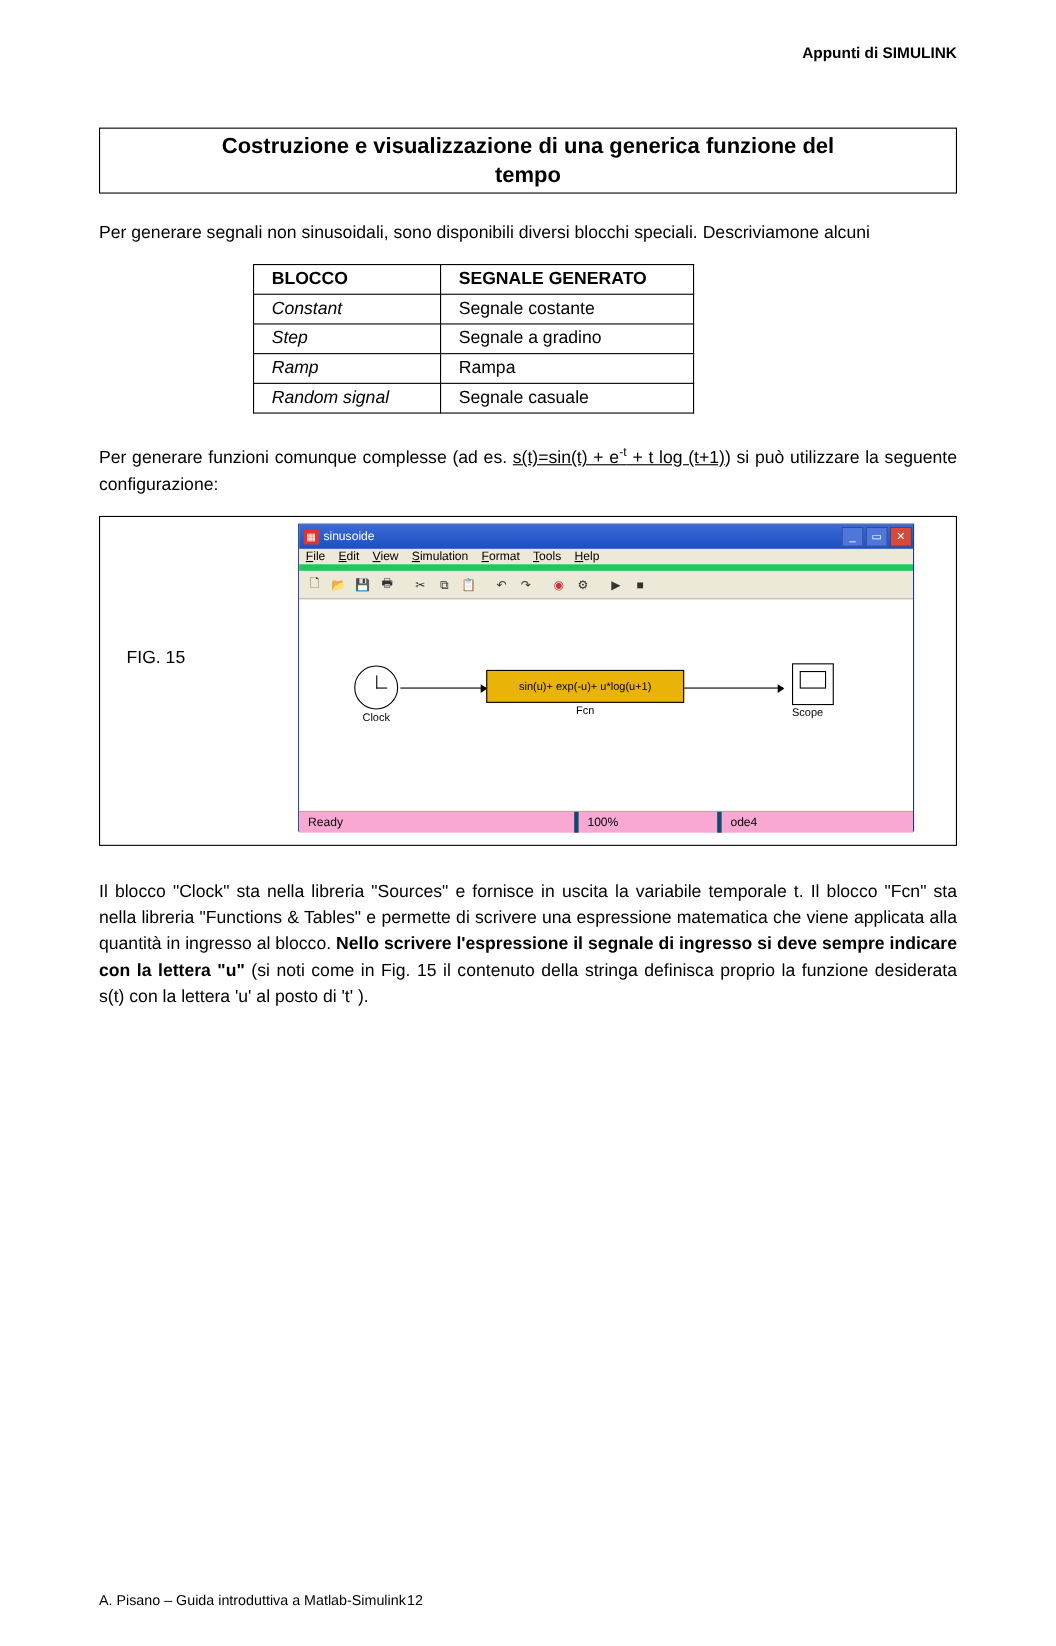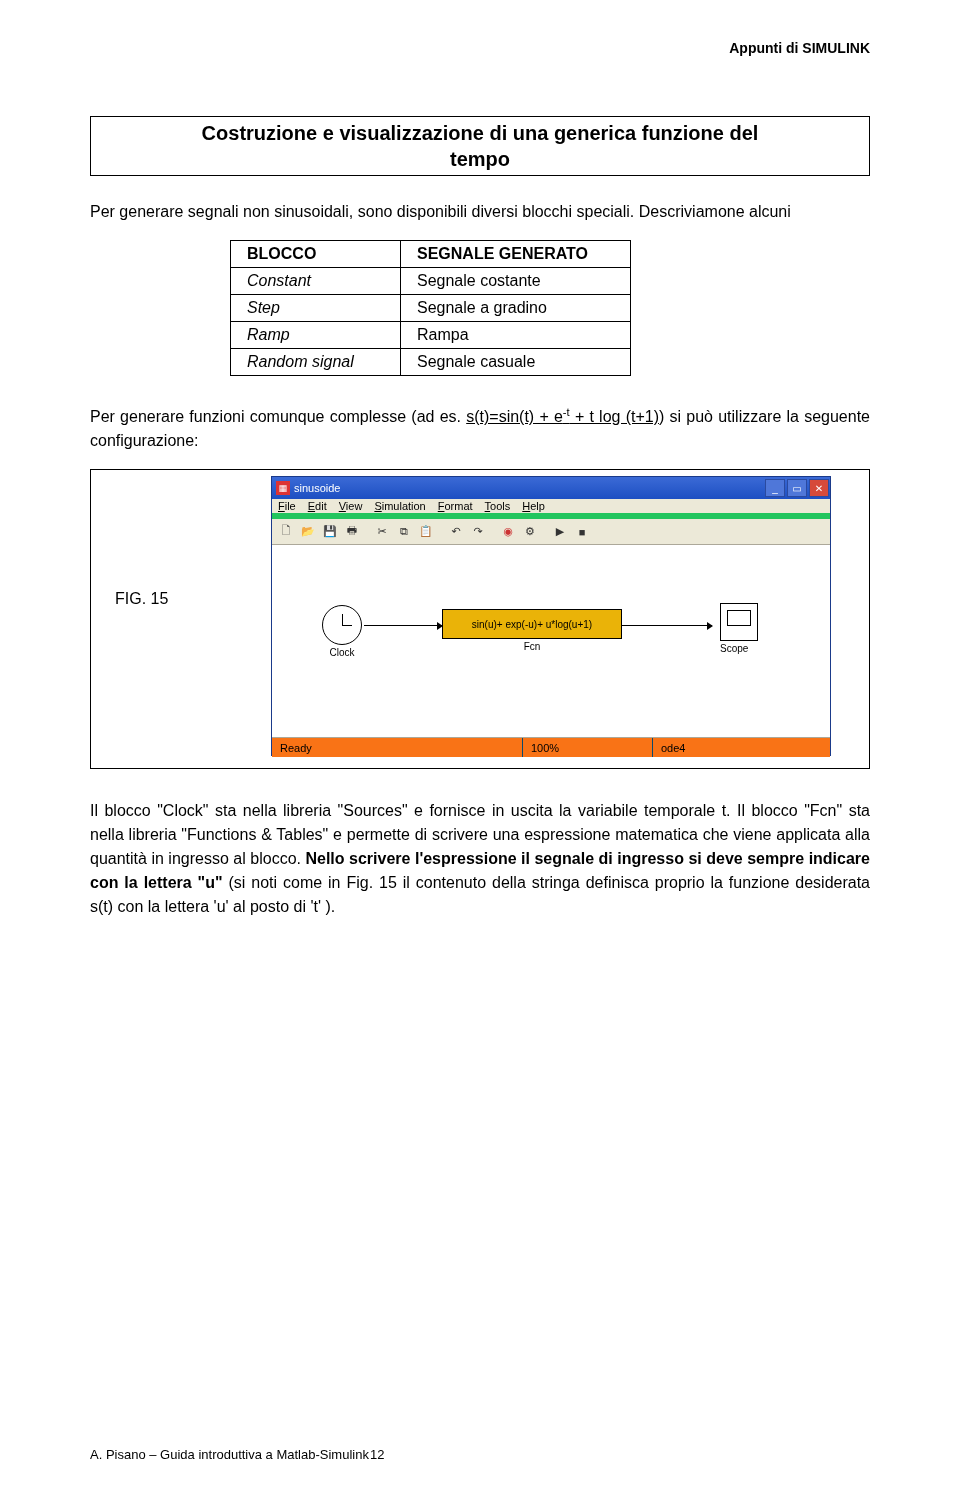--- a/index.html
+++ b/index.html
@@ -141,27 +141,27 @@
     color: #333;
   }
   .tb.sep { width: 6px; border: none; }
   .canvas {
     background: #fff;
     height: 192px;
     position: relative;
   }
   .statusbar {
     height: 20px;
-    background: #f97316;
+    background: #f9a8d4;
     border-top: 1px solid #aca899;
     display: flex;
     align-items: center;
     font-size: 11px;
   }
-  .statusbar .cell { border-left: 1px solid #0c4a6e; padding: 0 8px; height: 100%; display:flex; align-items:center;}
+  .statusbar .cell { border-left: 4px solid #0c4a6e; padding: 0 8px; height: 100%; display:flex; align-items:center;}
   .statusbar .cell:first-child { border-left: none; flex: 0 0 250px;}
   .statusbar .cell.mid { flex: 0 0 130px;}
   .statusbar .cell.r { flex: 1;}
   
   .clockblock {
     position: absolute;
     left: 50px; top: 60px;
     text-align: center;
   }
   .clockblock .circ {

